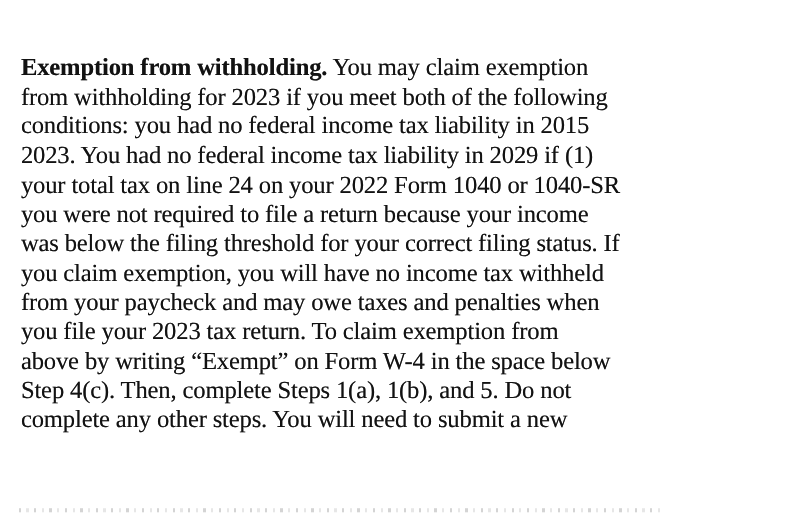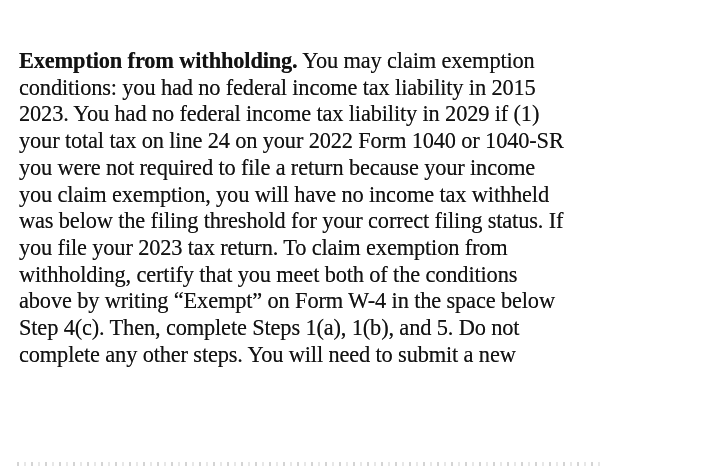--- a/index.html
+++ b/index.html
@@ -49,27 +49,28 @@
     opacity: 0.45;
     filter: blur(0.6px);
   }
 </style>
 </head>
 <body>
 
 <div class="page">
   <div>
       <div class="line"><span class="b">Exemption from withholding.</span><span> You may claim exemption</span></div>
+      <div class="line"><span>from withholding for 2023 if you meet both of the following</span></div>
       <div class="line"><span>conditions: you had no federal income tax liability in 2015</span></div>
       <div class="line"><span>2023. You had no federal income tax liability in 2029 if (1)</span></div>
       <div class="line"><span>your total tax on line 24 on your 2022 Form 1040 or 1040-SR</span></div>
       <div class="line"><span>you were not required to file a return because your income</span></div>
+      <div class="line"><span>was below the filing threshold for your correct filing status. If</span></div>
       <div class="line"><span>you claim exemption, you will have no income tax withheld</span></div>
-      <div class="line"><span>was below the filing threshold for your correct filing status. If</span></div>
+      <div class="line"><span>from your paycheck and may owe taxes and penalties when</span></div>
       <div class="line"><span>you file your 2023 tax return. To claim exemption from</span></div>
-      <div class="line"><span>withholding, certify that you meet both of the conditions</span></div>
       <div class="line"><span>above by writing “Exempt” on Form W-4 in the space below</span></div>
       <div class="line"><span>Step 4(c). Then, complete Steps 1(a), 1(b), and 5. Do not</span></div>
       <div class="line"><span>complete any other steps. You will need to submit a new</span></div>
     </div>
 </div>
 
 <div class="cutoff"></div>
 
 </body></html>

